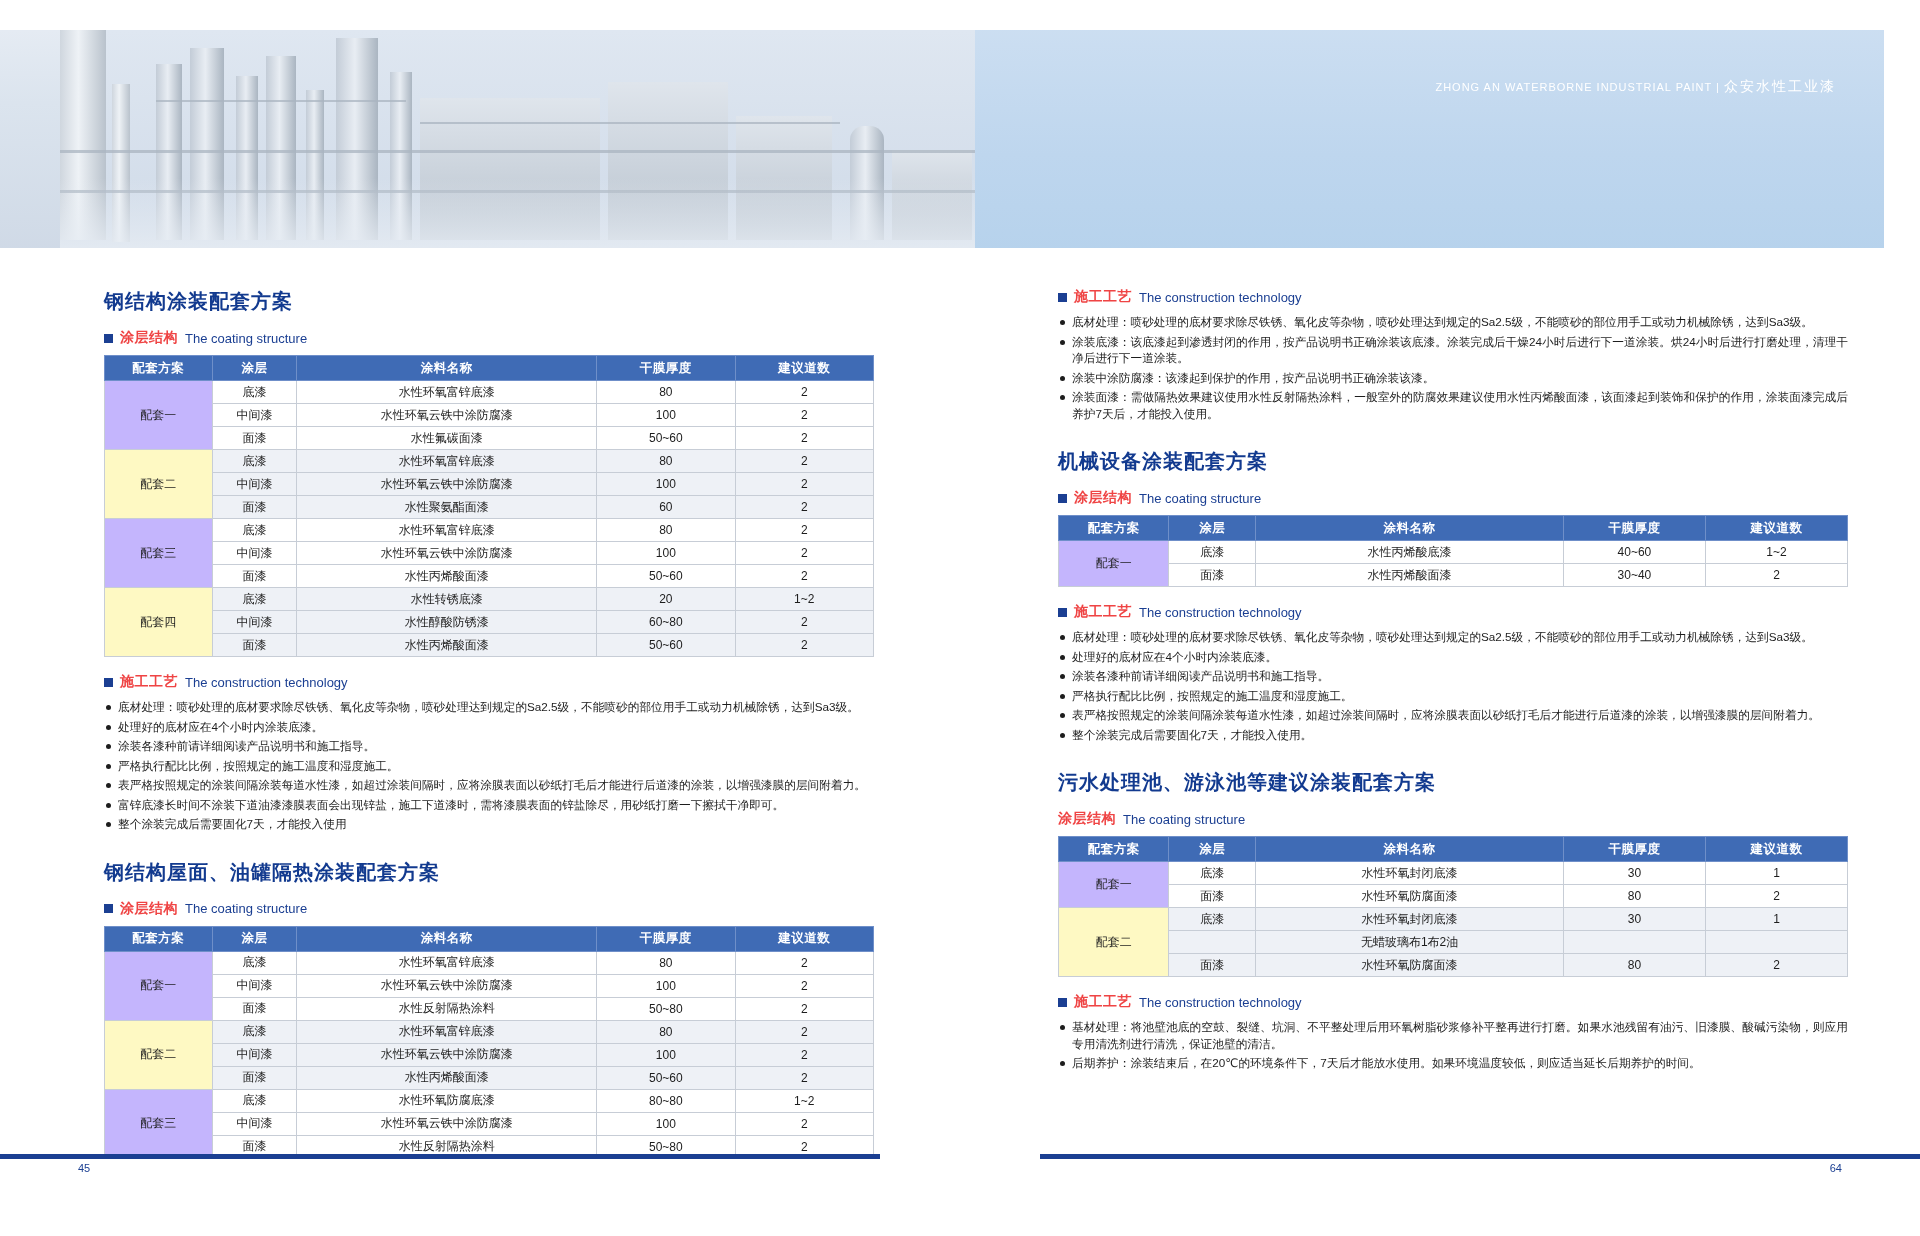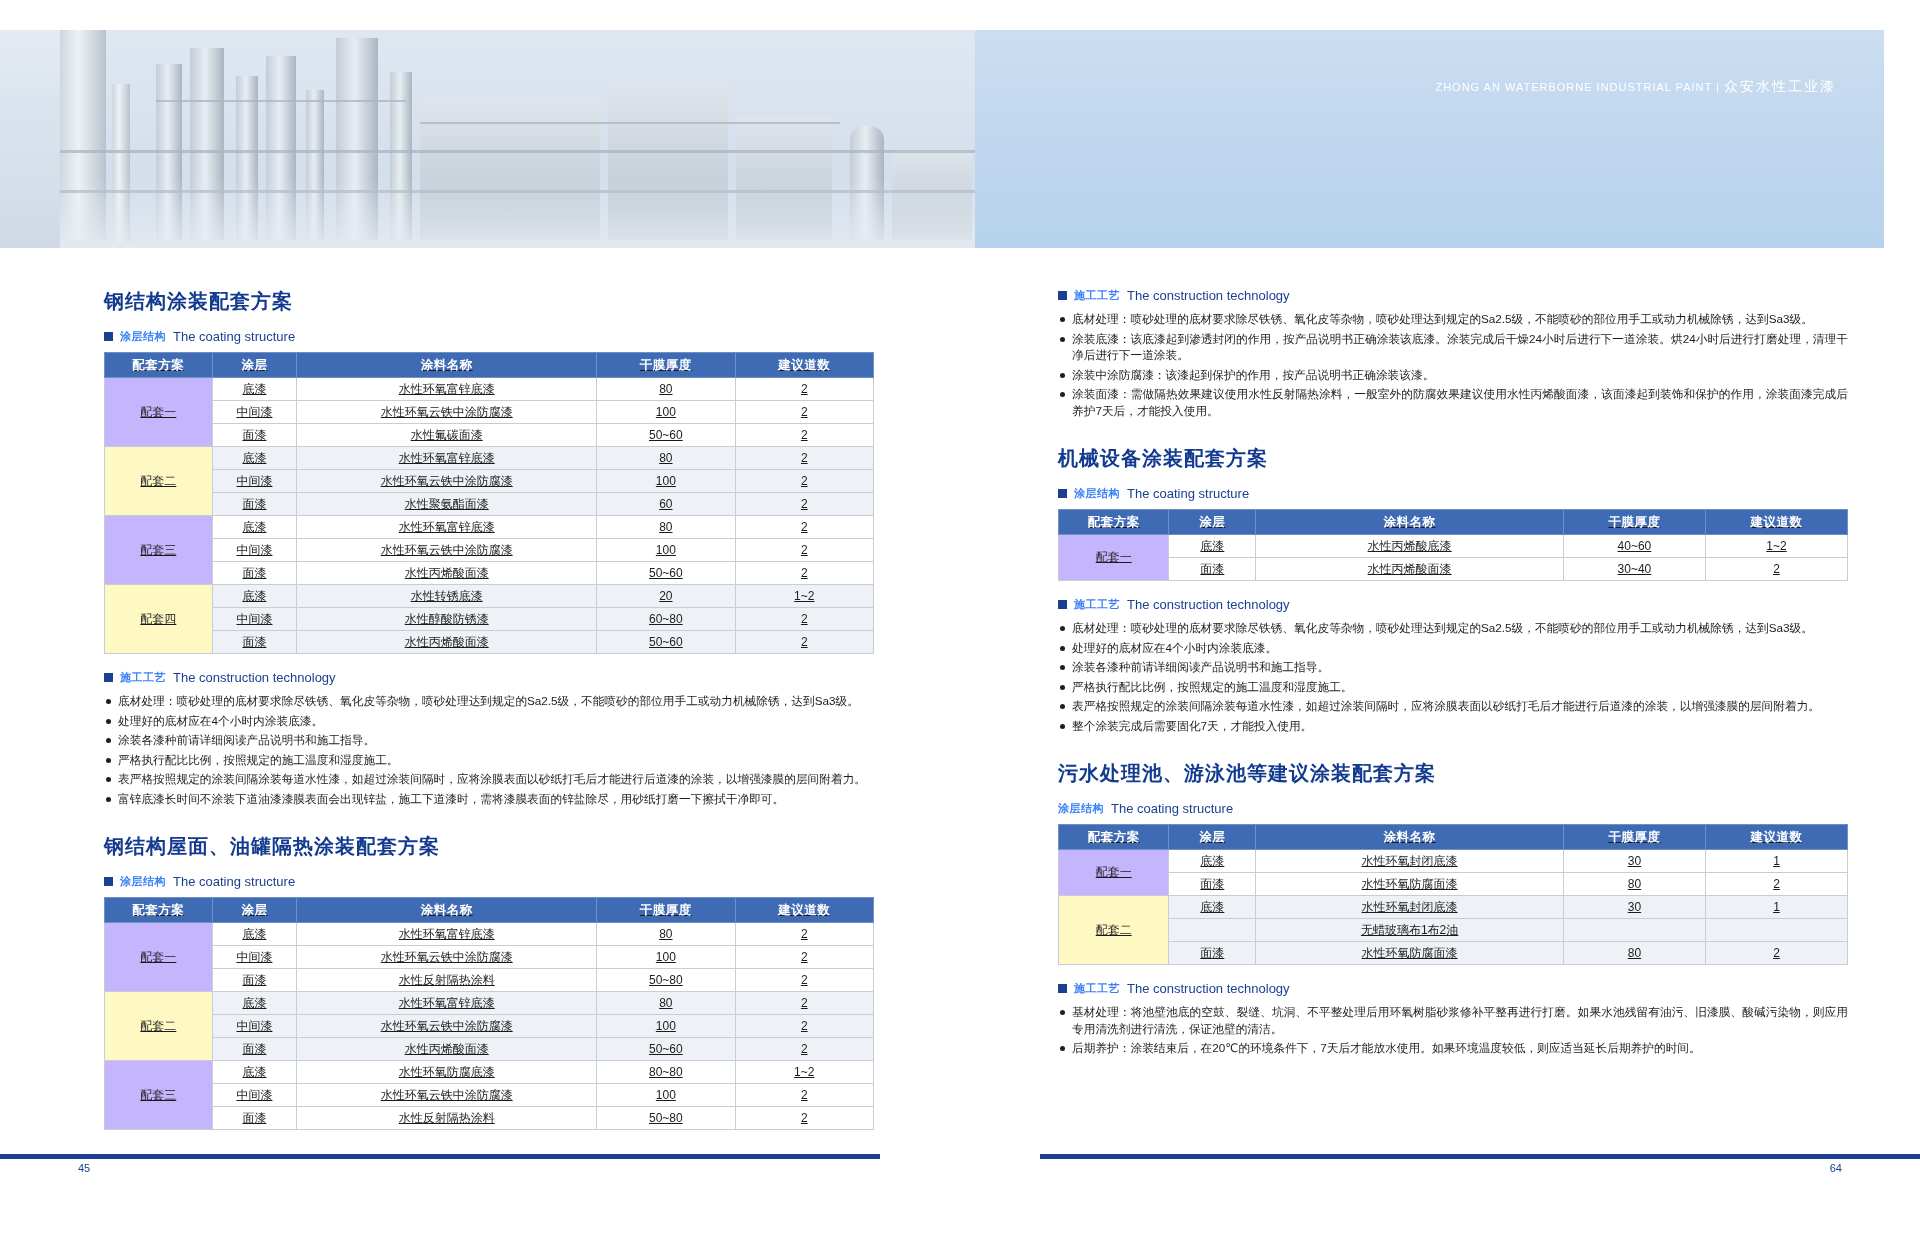--- a/index.html
+++ b/index.html
@@ -25,24 +25,24 @@
   .brand .cn{font-size:14px;letter-spacing:2px;}
 
   
   .col{position:absolute;top:288px;}
   .colL{left:104px;width:770px;}
   .colR{left:1058px;width:790px;}
 
   h2.sec{font-size:20px;color:#123a8f;font-weight:bold;margin:0 0 14px 0;letter-spacing:1px;font-family:Liberation Mono, monospace;}
   .sub{display:flex;align-items:center;gap:7px;margin:0 0 8px 0;}
   .sub .sq{width:9px;height:9px;background:#1b3f92;display:inline-block;}
-  .sub .cn{font-size:11px;color:#3b82f6;font-weight:bold;letter-spacing:.5px;}
+  .sub .cn{font-size:14px;color:#ef4444;font-weight:bold;letter-spacing:.5px;}
   .sub .en{font-size:13px;color:#1b3f92;font-weight:normal;}
 
-  table{border-collapse:collapse;width:100%;font-size:12px;text-decoration:underline;}
+  table{border-collapse:collapse;width:100%;font-size:12px;}
   thead th{background:#3f6bb5;color:#fff;font-weight:bold;height:22px;border:1px solid #6f8fc9;letter-spacing:.5px;font-size:12.5px;}
   tbody td{border:1px solid #c7cdd6;height:20px;text-align:center;color:#1d1d1d;background:#ffffff;}
   tbody tr.alt td{background:#eef1f6;}
   td.mrg{background:#c4b5fd;}
   tbody tr.alt td.mrg{background:#fef9c3;}
 
   .tech{margin-top:16px;}
   ul.bullets{list-style:none;margin:8px 0 0 0;padding:0;}
   ul.bullets li{position:relative;padding-left:14px;font-size:11.7px;line-height:16.5px;margin-bottom:3px;color:#1d1d1d;text-align:justify;}
   ul.bullets li:before{content:"";position:absolute;left:2px;top:6px;width:5px;height:5px;border-radius:50%;background:#1d1d1d;}
@@ -209,20 +209,21 @@
         <span class="cn">施工工艺</span>
         <span class="en">The construction technology</span>
       </div>
       <ul class="bullets">
           <li>底材处理：喷砂处理的底材要求除尽铁锈、氧化皮等杂物，喷砂处理达到规定的Sa2.5级，不能喷砂的部位用手工或动力机械除锈，达到Sa3级。</li>
           <li>处理好的底材应在4个小时内涂装底漆。</li>
           <li>涂装各漆种前请详细阅读产品说明书和施工指导。</li>
           <li>严格执行配比比例，按照规定的施工温度和湿度施工。</li>
           <li>表严格按照规定的涂装间隔涂装每道水性漆，如超过涂装间隔时，应将涂膜表面以砂纸打毛后才能进行后道漆的涂装，以增强漆膜的层间附着力。</li>
           <li>富锌底漆长时间不涂装下道油漆漆膜表面会出现锌盐，施工下道漆时，需将漆膜表面的锌盐除尽，用砂纸打磨一下擦拭干净即可。</li>
+          <li>整个涂装完成后需要固化7天，才能投入使用</li>
         </ul>
     </div>
 
     <div class="block">
       <h2 class="sec">钢结构屋面、油罐隔热涂装配套方案</h2>
       <div class="sub">
         <span class="sq"></span>
         <span class="cn">涂层结构</span>
         <span class="en">The coating structure</span>
       </div>

